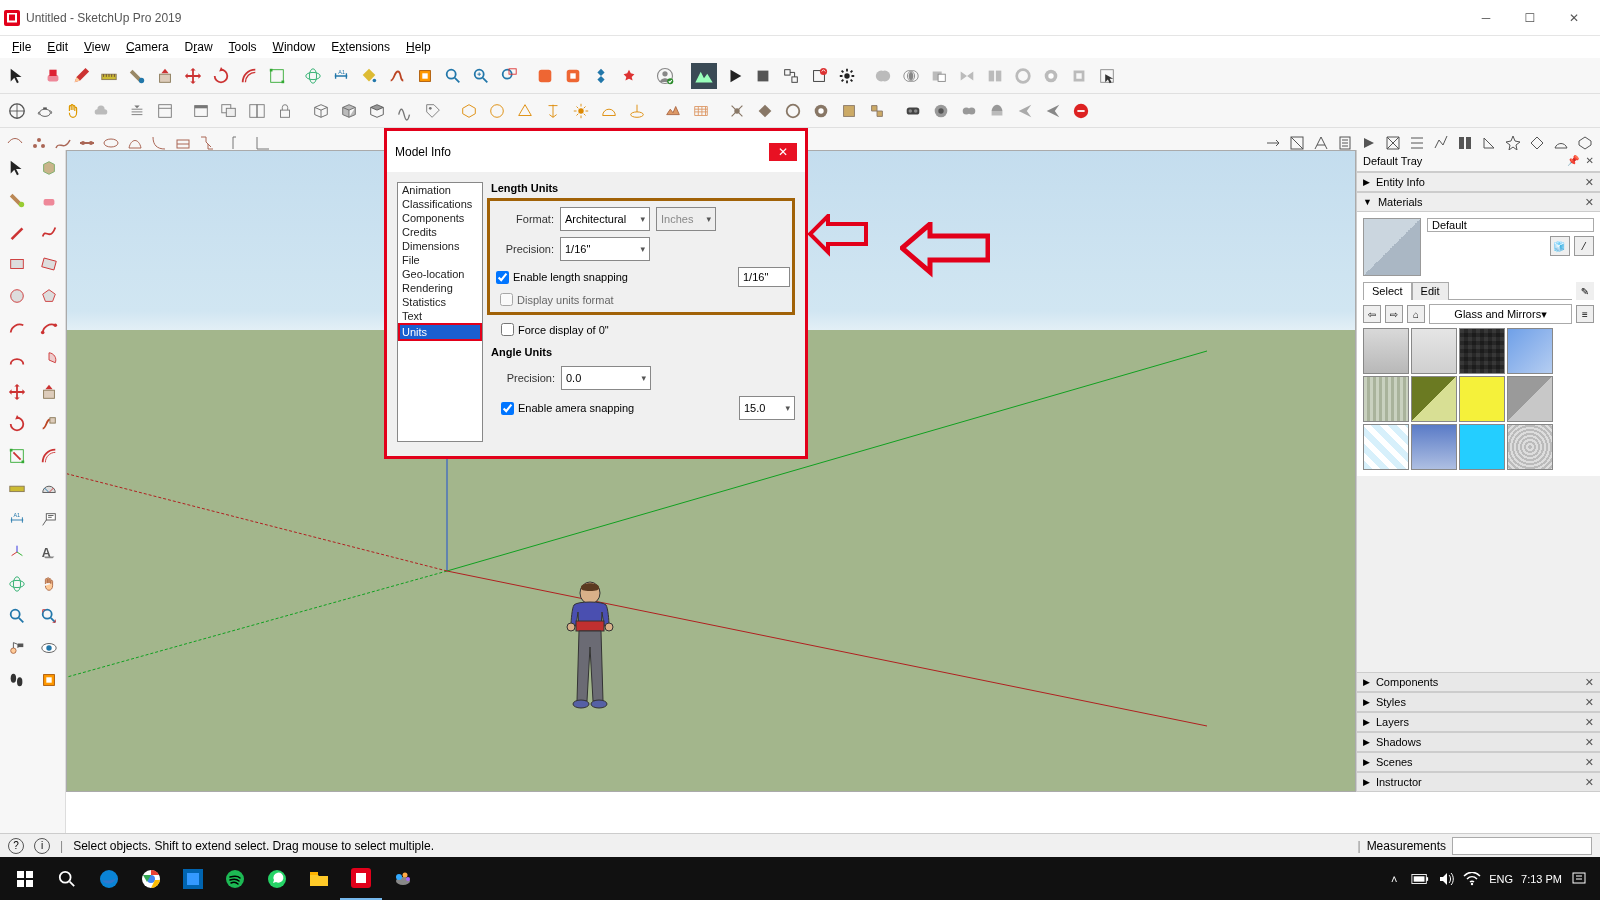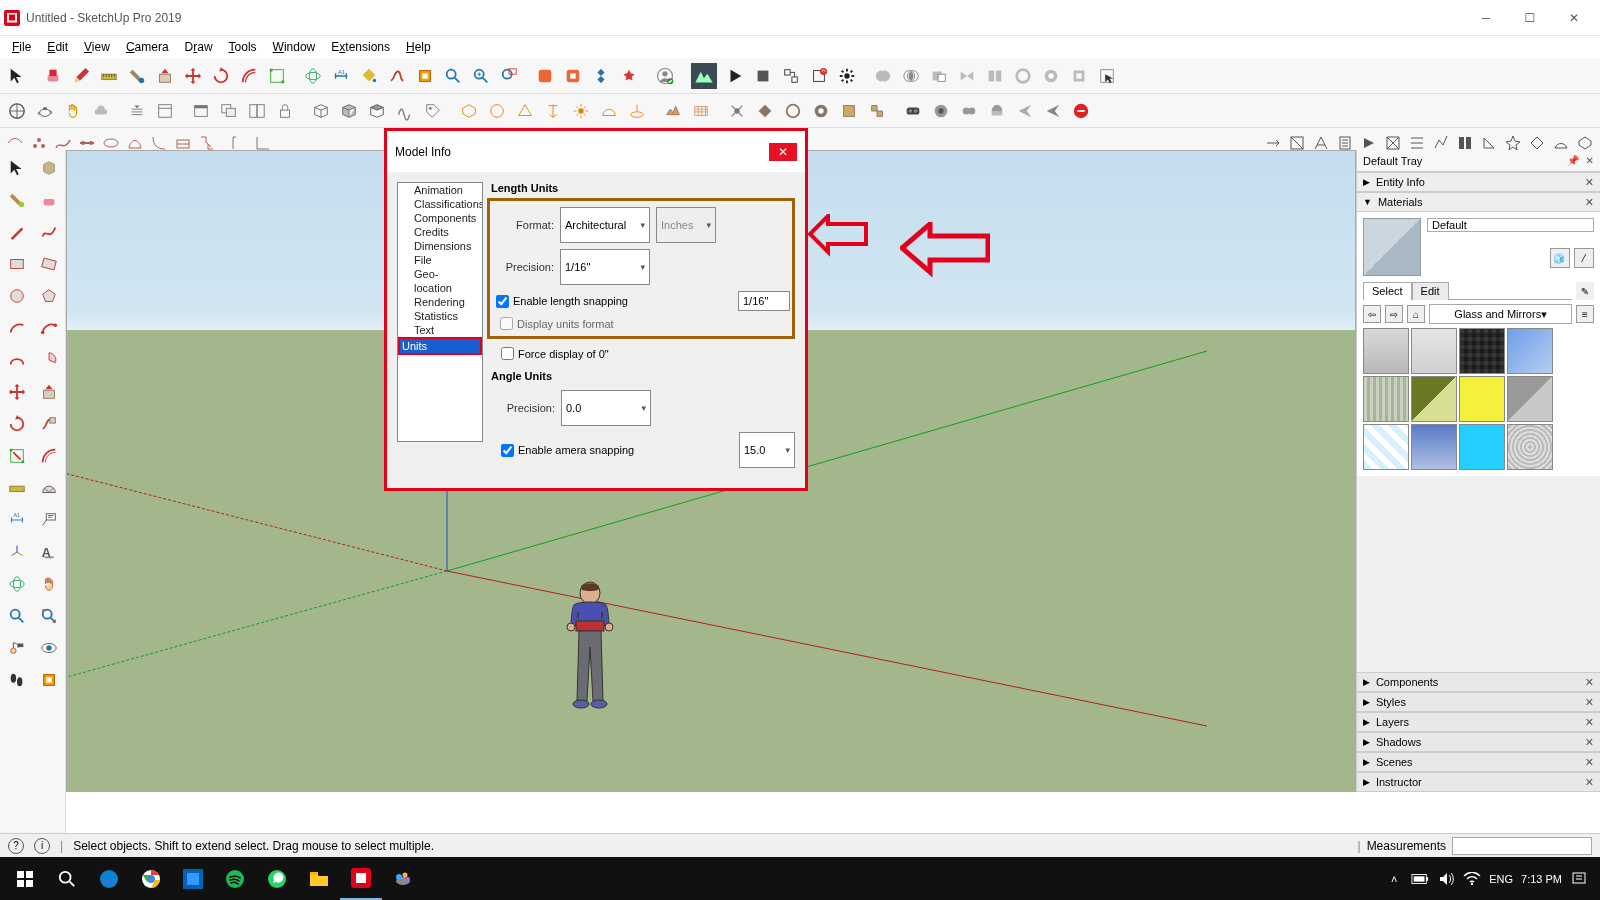--- a/index.html
+++ b/index.html
@@ -69,28 +69,28 @@
 .task-btn { width:42px; height:43px; display:flex; align-items:center; justify-content:center; cursor:default;}
 .task-right{ margin-left:auto; display:flex; align-items:center; gap:8px; padding-right:8px; font-size:11px;}
 .tray-ico{ width:18px; height:18px; display:flex; align-items:center; justify-content:center;}
 
 
 .dialog-frame { position:absolute; left:384px; top:128px; width:424px; border:3px solid #e2001a; background:#f0f0f0; z-index:50; }
 .dlg-title { height:41px; background:#fff; display:flex; align-items:center; padding:0 8px; font-size:12px; }
 .dlg-close { margin-left:auto; width:28px; height:18px; background:#e81123; color:#fff; display:flex; align-items:center; justify-content:center; font-size:12px; cursor:default;}
 .dlg-body { display:flex; gap:8px; padding:10px 10px 14px 10px; }
 .dlg-list { width:86px; background:#fff; border:1px solid #888; height:260px; overflow:hidden; }
-.dlg-list-item { padding:0 16px; font-size:11px; color:#222; cursor:default; line-height:14px;}
+.dlg-list-item { padding:0 4px; font-size:11px; color:#222; cursor:default; line-height:14px;}
 .dlg-list-item.sel { background:#1a5fd0; color:#fff; border:2px solid #e2001a; padding:0 2px;}
 .dlg-main { flex:1; font-size:11px; }
 .dlg-sect { font-weight:bold; margin-bottom:8px; }
 .hl-top { border:3px solid #a16207; padding:6px 2px 6px 6px; margin-bottom:8px; margin-top:-4px; position:relative; margin-left:-4px; }
 .form-row { display:flex; align-items:center; gap:6px; margin-bottom:6px; }
 .form-label { width:58px; text-align:right; color:#333;}
-.combo { border:1px solid #888; height:36px; min-width:90px; display:flex; align-items:center; justify-content:space-between; padding:0 4px; background:#fff; font-size:11px; }
+.combo { border:1px solid #888; height:24px; min-width:90px; display:flex; align-items:center; justify-content:space-between; padding:0 4px; background:#fff; font-size:11px; }
 .combo.dis { background:#eee; color:#888;}
 .combo .car { font-size:9px; color:#555;}
 .txt { border:1px solid #888; height:20px; width:52px; padding:0 4px; background:#fff; font-size:11px; display:flex; align-items:center;}
 .chk { display:flex; align-items:center; gap:4px; font-size:11px; }
 .chk input { width:13px; height:13px; }
 
 
 .red-arrow { position:absolute; z-index:60; }
 
 
@@ -1013,21 +1013,21 @@
       <span class="xbtn">✕</span>
     </div>
   <div class="panel-header">
       <span class="chev">▼</span>
       <span>Materials</span>
       <span class="xbtn">✕</span>
     </div>
   <div class="materials-body">
     <div class="mat-preview-row">
       <div class="mat-swatch"></div>
-      <div style="flex:1;display:flex;flex-direction:column;gap:16px;">
+      <div style="flex:1;display:flex;flex-direction:column;gap:4px;">
         <input class="mat-input" value="Default" style="">
         <div style="display:flex;gap:4px;justify-content:flex-end;">
           <div class="mat-nav" style="width:20px;height:20px;">🧊</div>
           <div class="mat-nav" style="width:20px;height:20px;">⁄</div>
         </div>
       </div>
     </div>
     <div class="mat-tabs">
       <div class="mat-tab active">Select</div>
       <div class="mat-tab">Edit</div>

